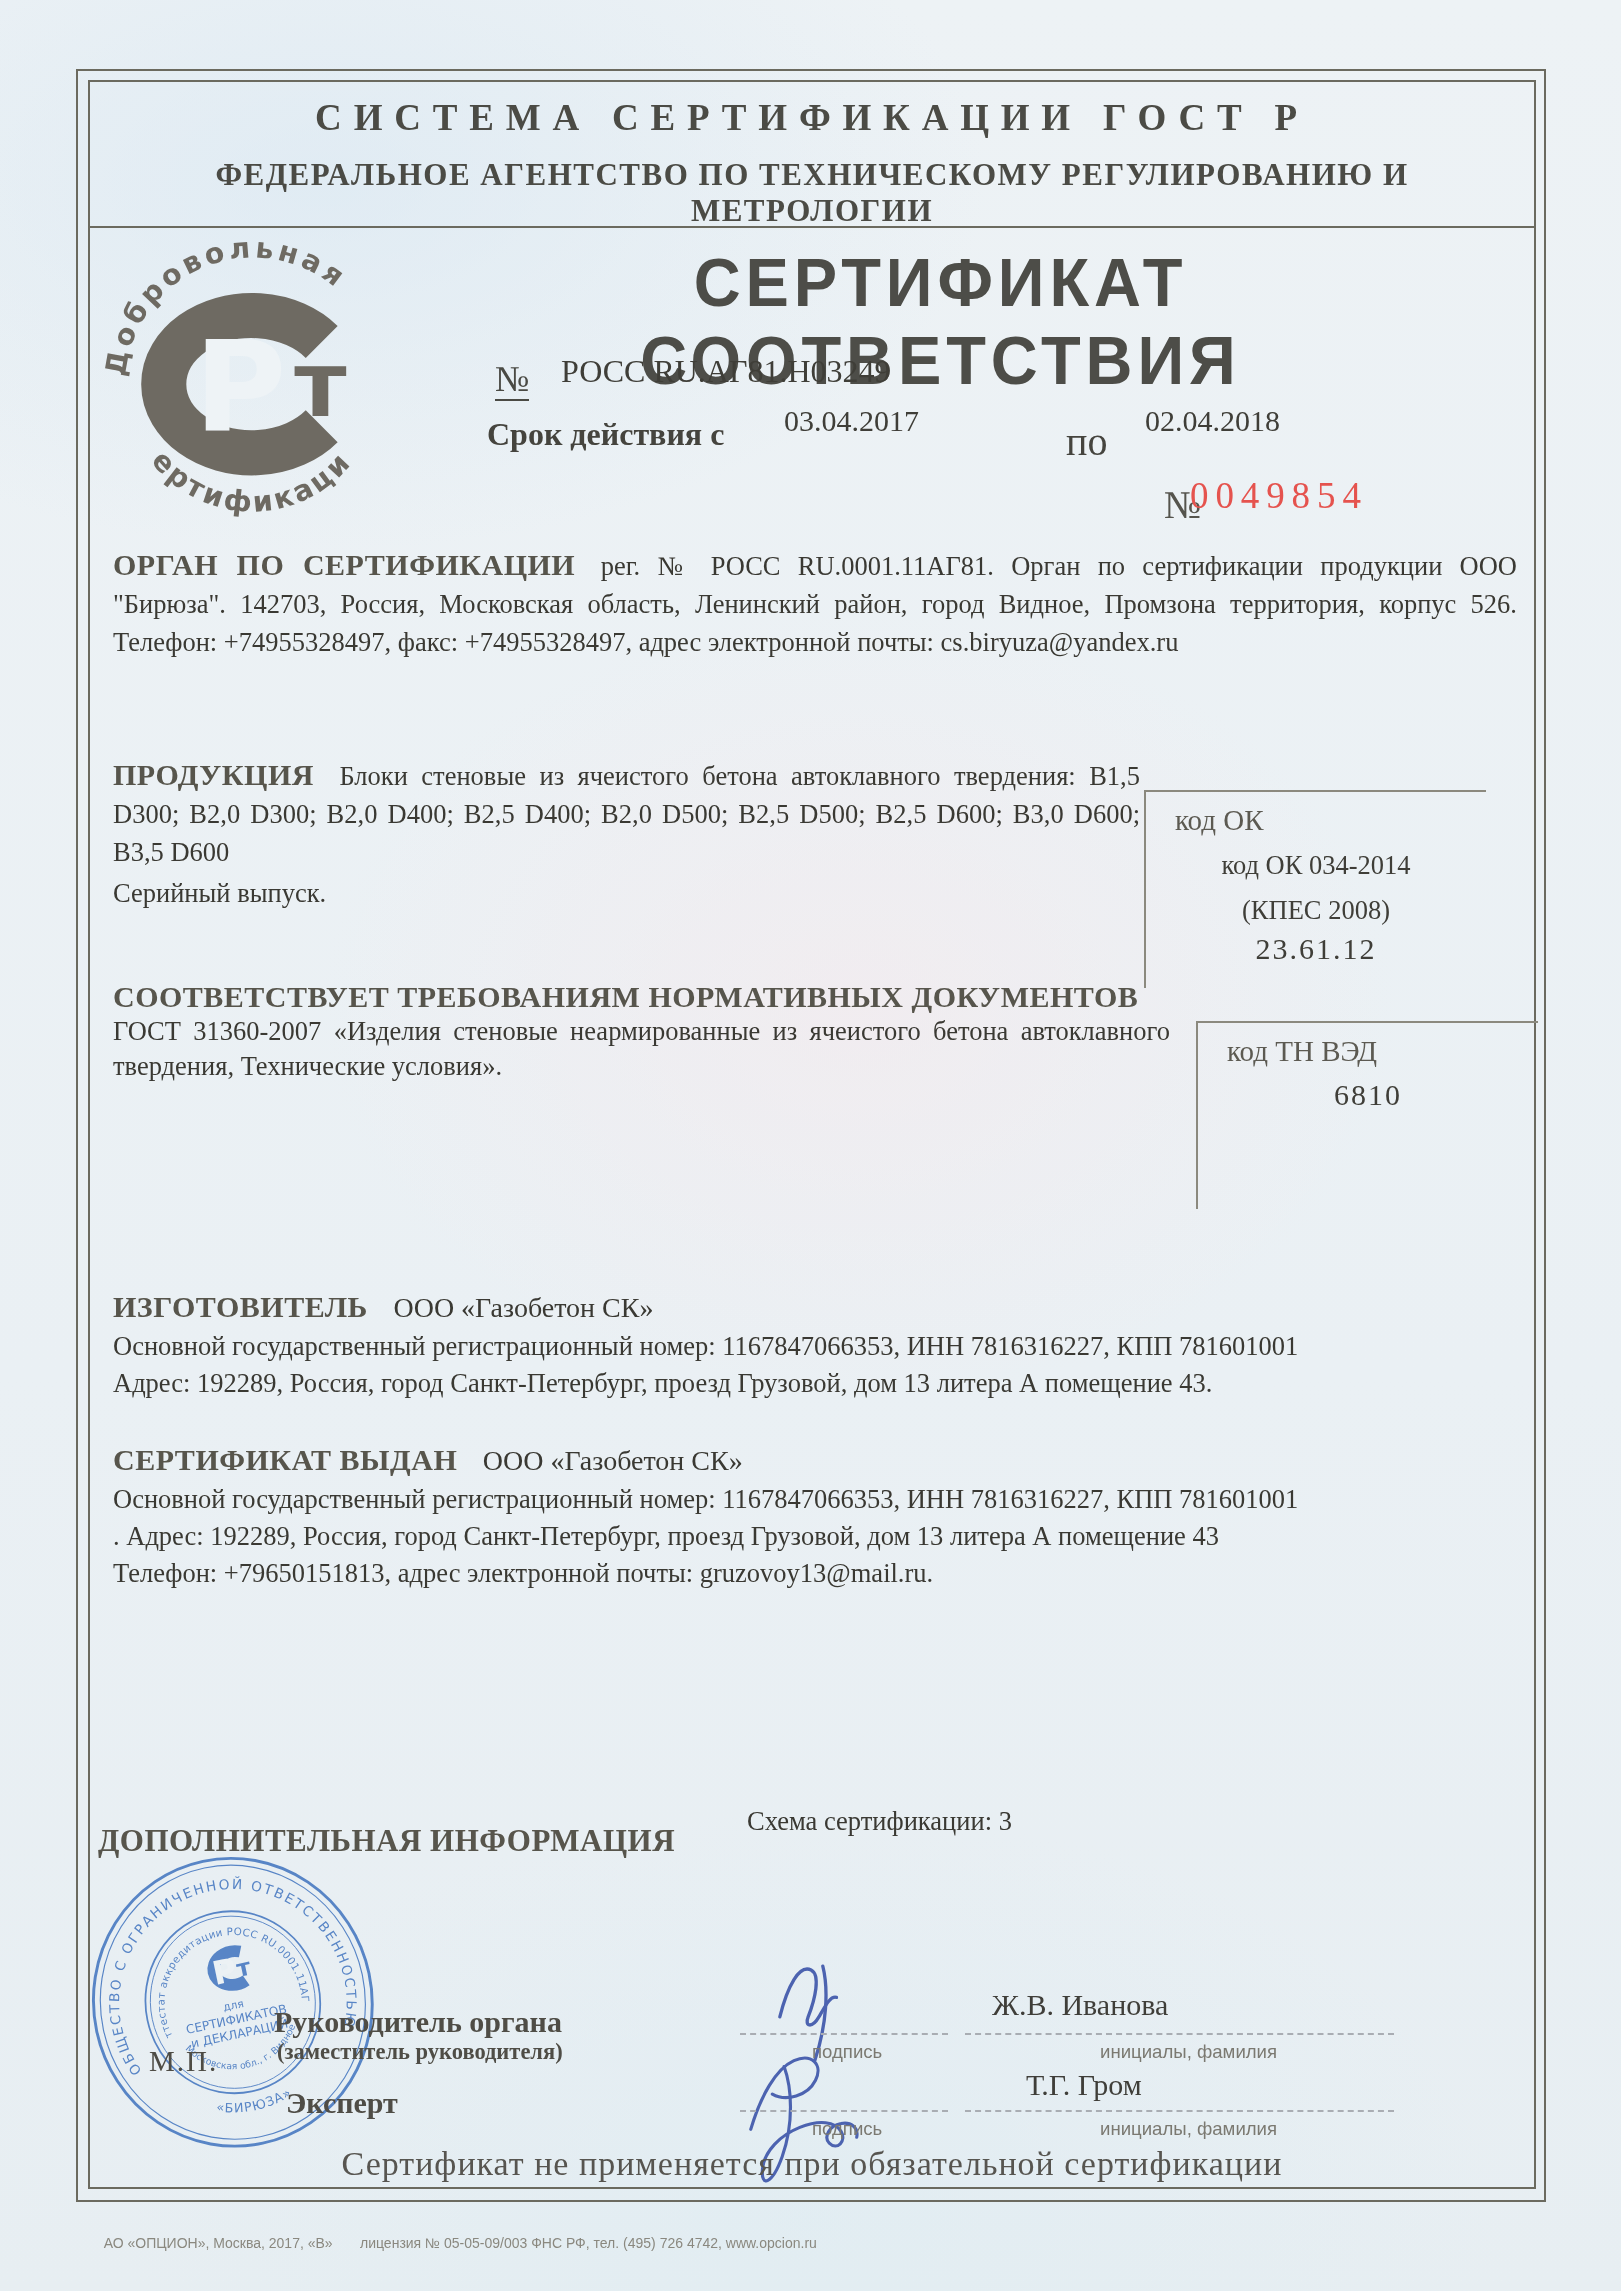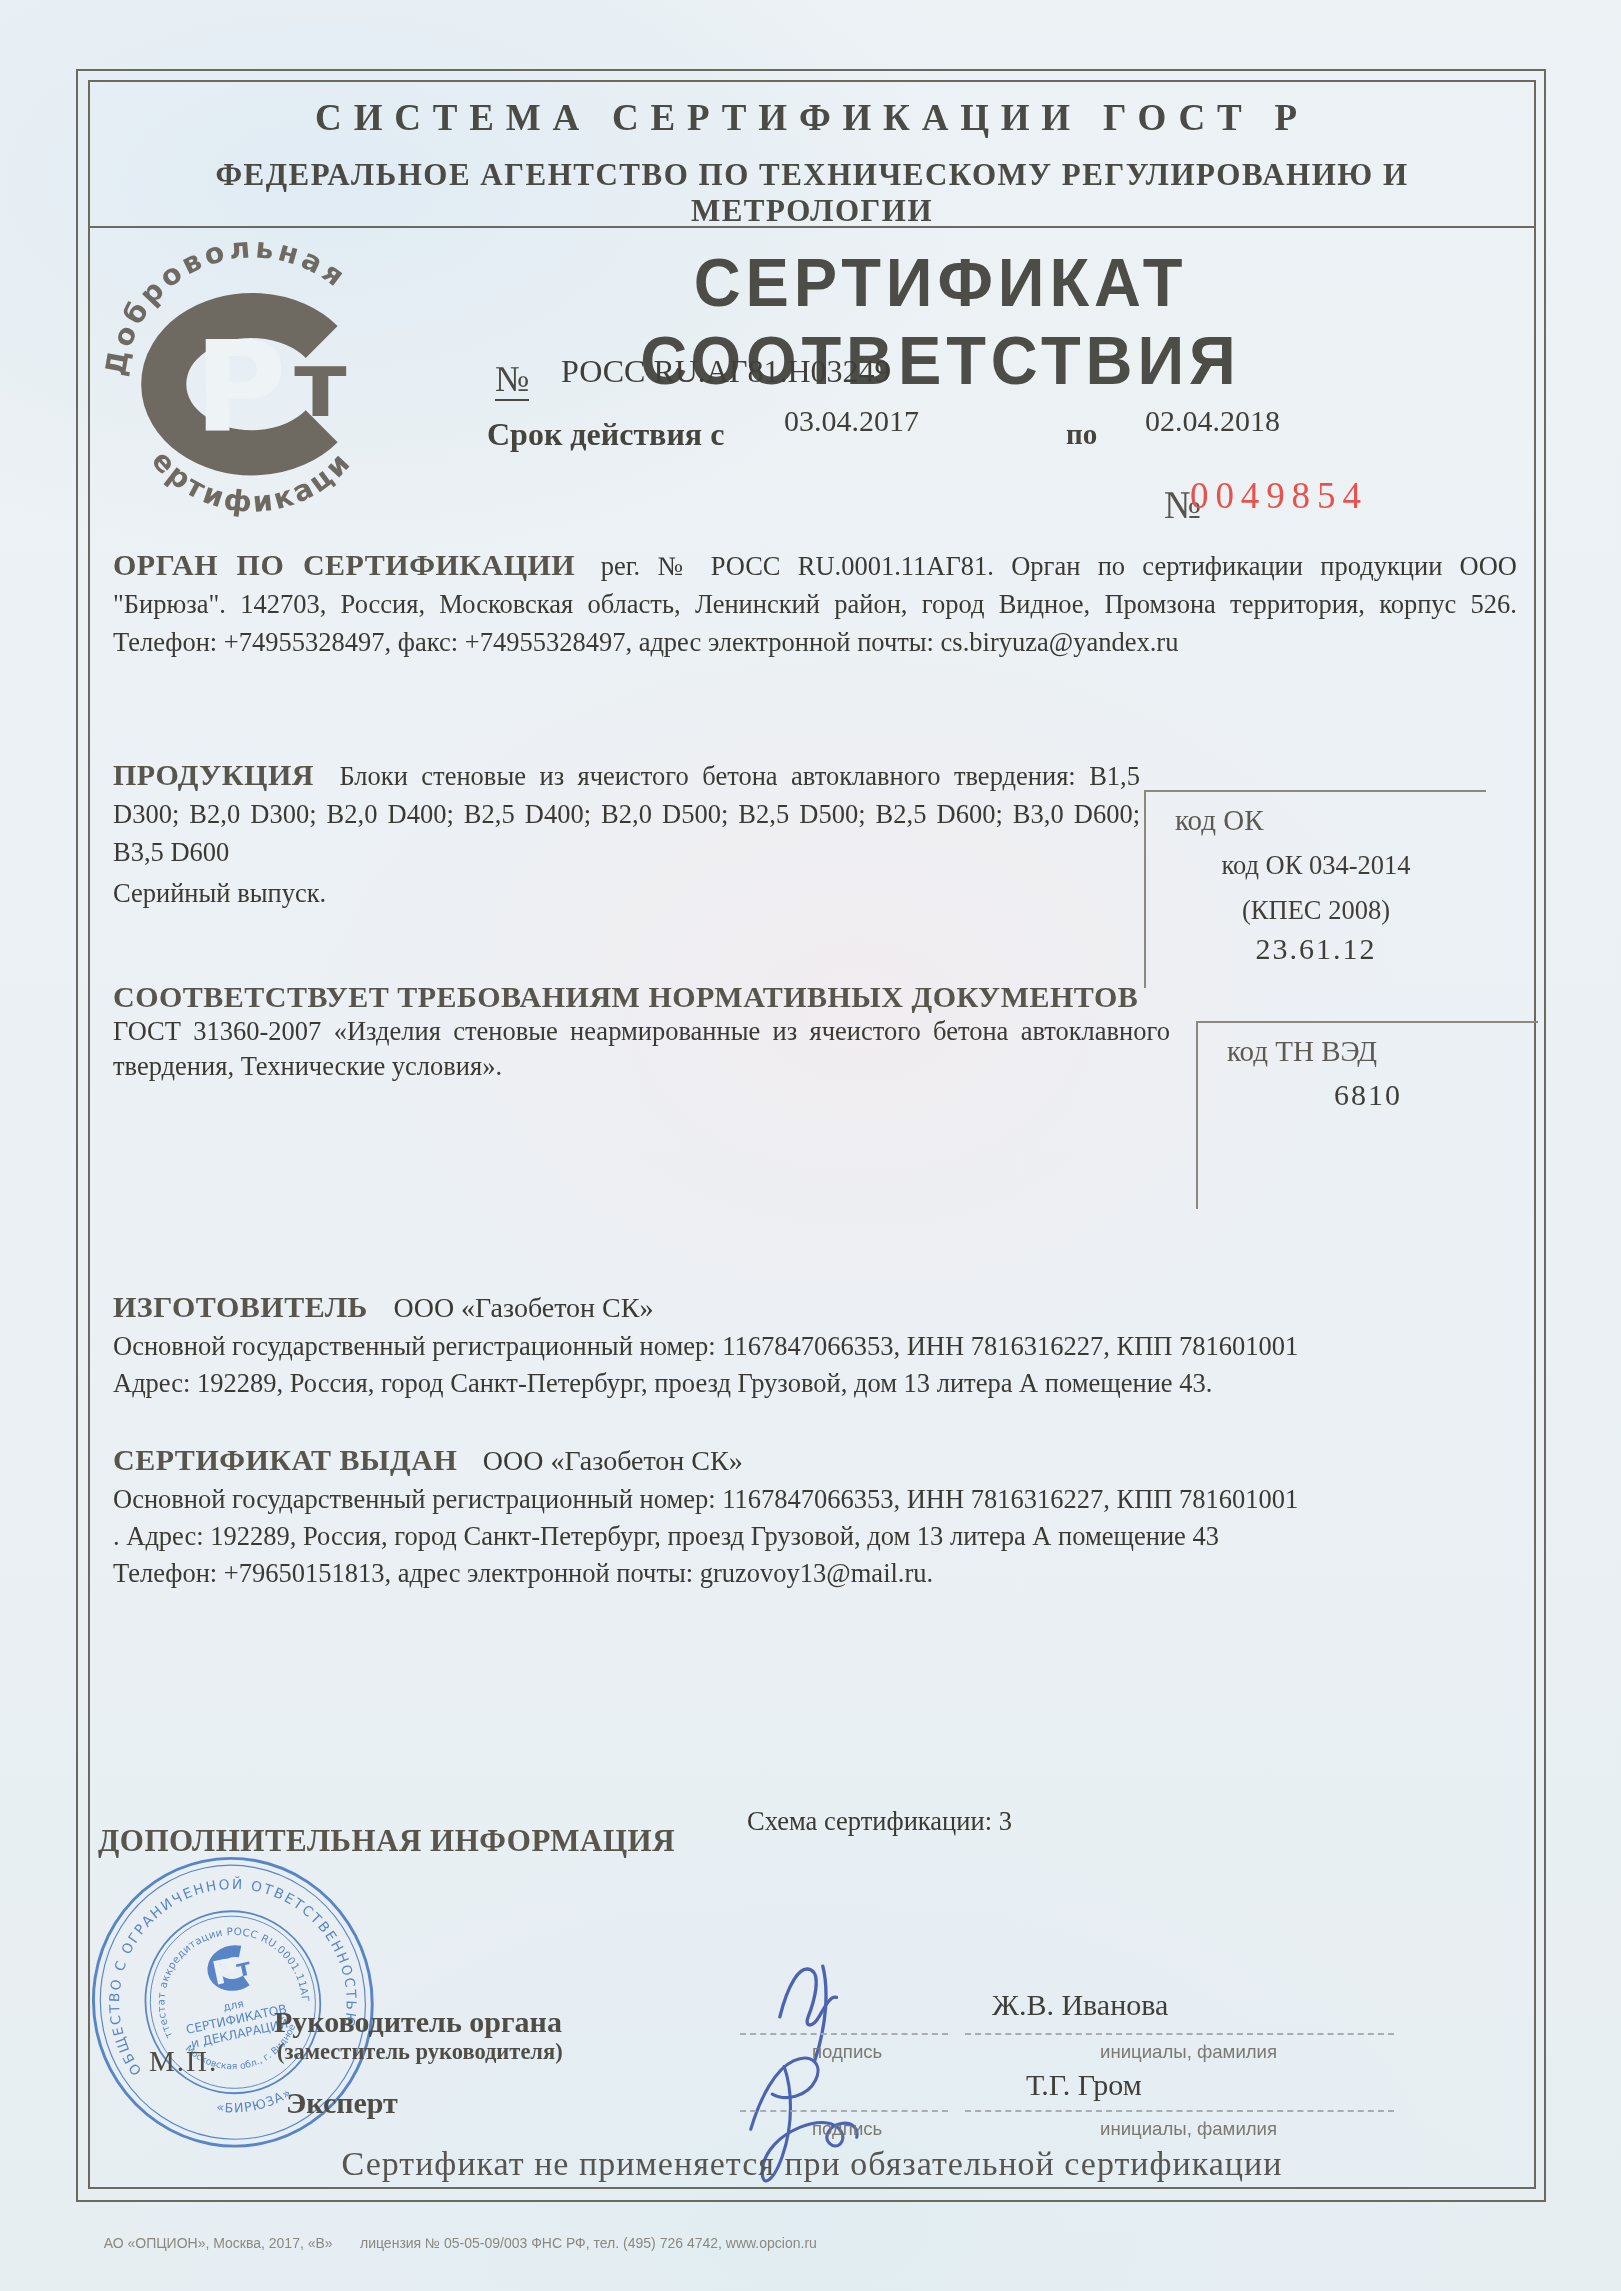--- a/index.html
+++ b/index.html
@@ -19,21 +19,21 @@
   .hdr-divider{left:90px;top:226px;width:1444px;height:2px;background:#6b6a5f;}
   .hdr1{left:90px;top:96px;width:1444px;text-align:center;font-size:37px;font-weight:600;letter-spacing:11.8px;color:#4b4b45;}
   .hdr2{left:90px;top:157px;width:1444px;text-align:center;font-size:31px;font-weight:700;letter-spacing:1.5px;color:#4b4b45;}
   .doc-title{left:421px;top:247px;width:1039px;text-align:center;
     font-family:"Liberation Sans",sans-serif;font-weight:700;font-size:65px;letter-spacing:4.9px;
     color:#4d4d48;transform:scaleY(1.04);}
   .certnum-label{left:495px;top:361px;font-size:36px;color:#4a4a44;border-bottom:2px solid #4a4a44;line-height:1.05;}
   .certnum-value{left:561px;top:353px;font-size:32px;color:#3f3e38;}
   .validity-label{left:487px;top:416px;font-size:32px;font-weight:600;color:#45443e;}
   .validity-from{left:784px;top:404px;font-size:30px;color:#3f3e38;}
-  .validity-po{left:1066px;top:418px;font-size:29px;font-weight:700;color:#45443e;}
+  .validity-po{left:1066px;top:418px;font-size:40px;font-weight:400;color:#45443e;}
   .validity-to{left:1145px;top:404px;font-size:30px;color:#3f3e38;}
   .blank-no{left:1164px;top:482px;font-size:39px;color:#55544d;}
   .blank-val{left:1190px;top:474px;font-family:Liberation Serif, serif;font-size:37px;letter-spacing:6.9px;color:#e5534e;}
   .sec{line-height:35px;text-align:justify;}
   .sec-label{font-size:30px;font-weight:600;letter-spacing:0.5px;color:#57554c;margin-right:25.5px;}
   .sec-body{font-size:26.5px;color:#3a3933;}
   .block-line{font-size:26.5px;color:#3a3933;line-height:37px;}
   .codebox{border-top:2px solid #8b897e;border-left:2px solid #8b897e;color:#55534b;}
   .codebox .cb-label{font-size:29px;color:#5c5a52;padding:11.8px 0 0 29px;}
   .codebox .cb-line{text-align:center;font-size:26.5px;margin-top:13.7px;color:#3f3e38;}

